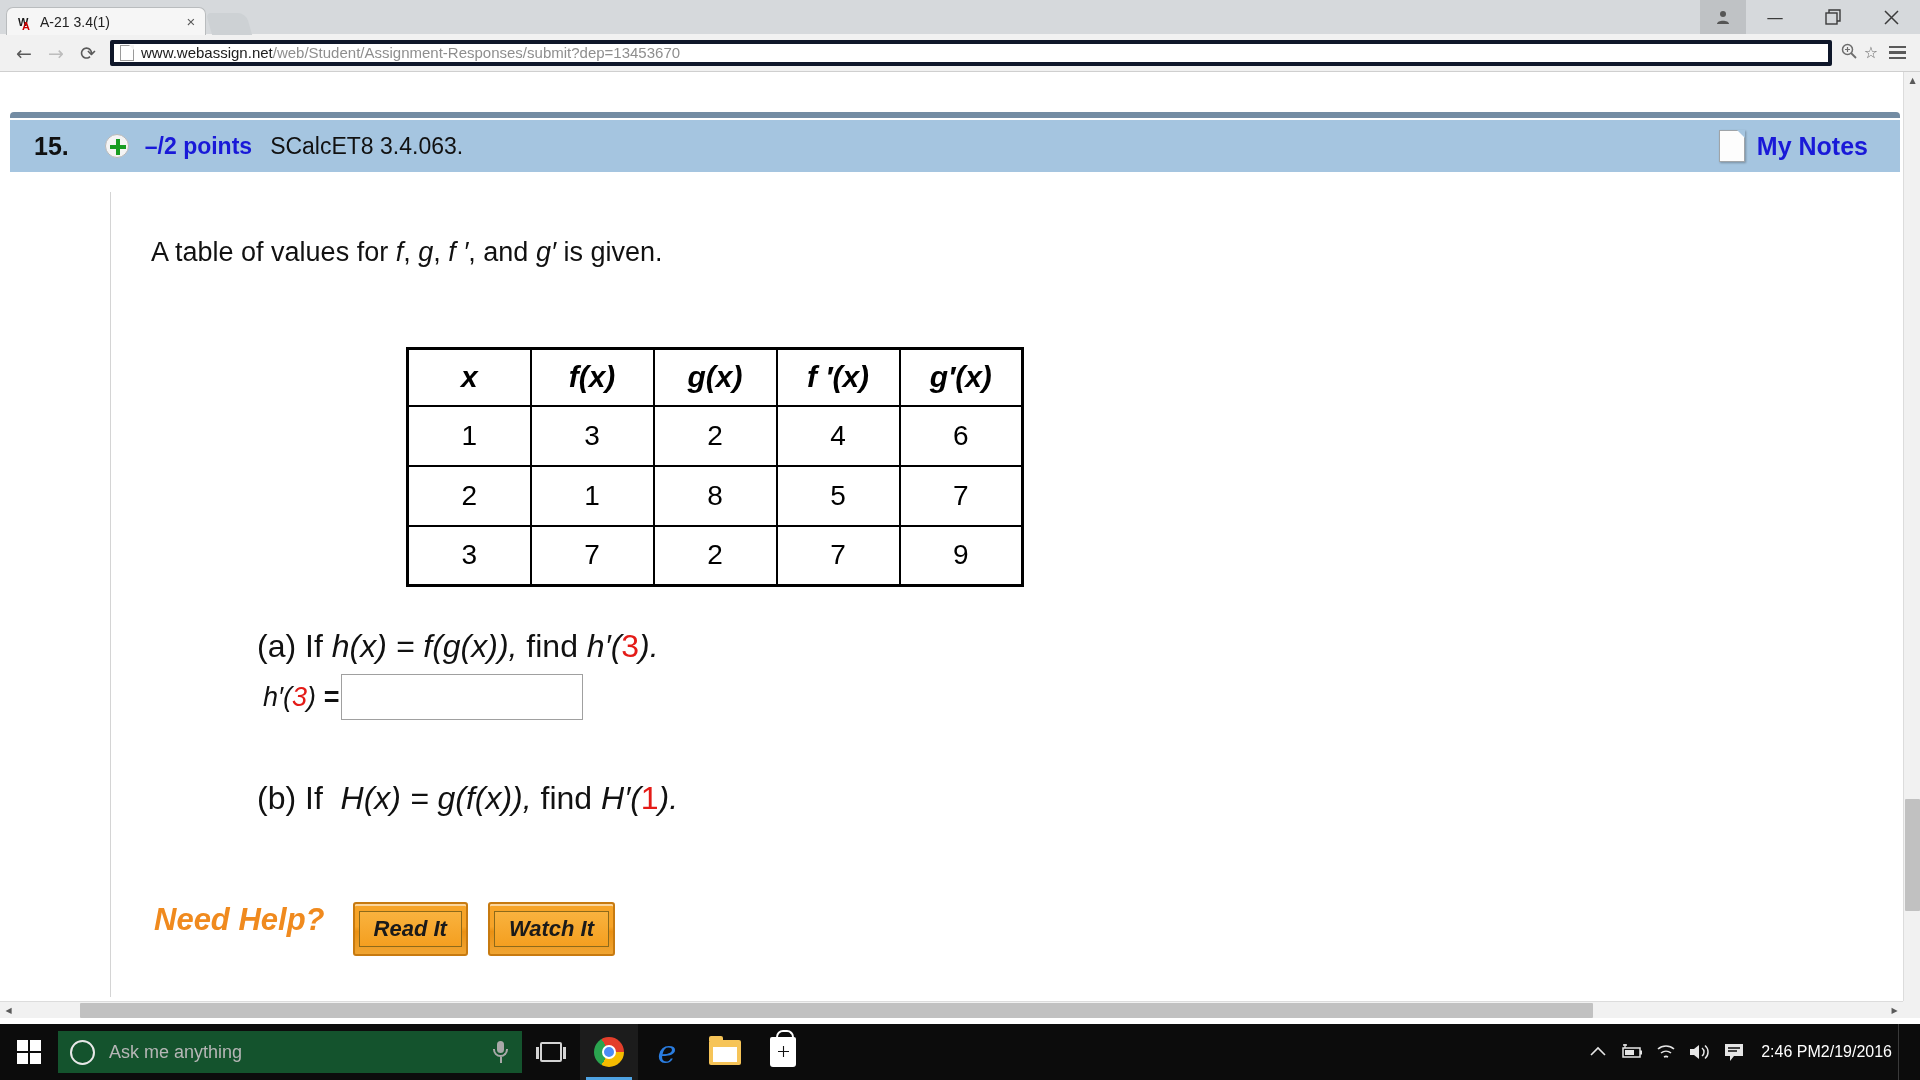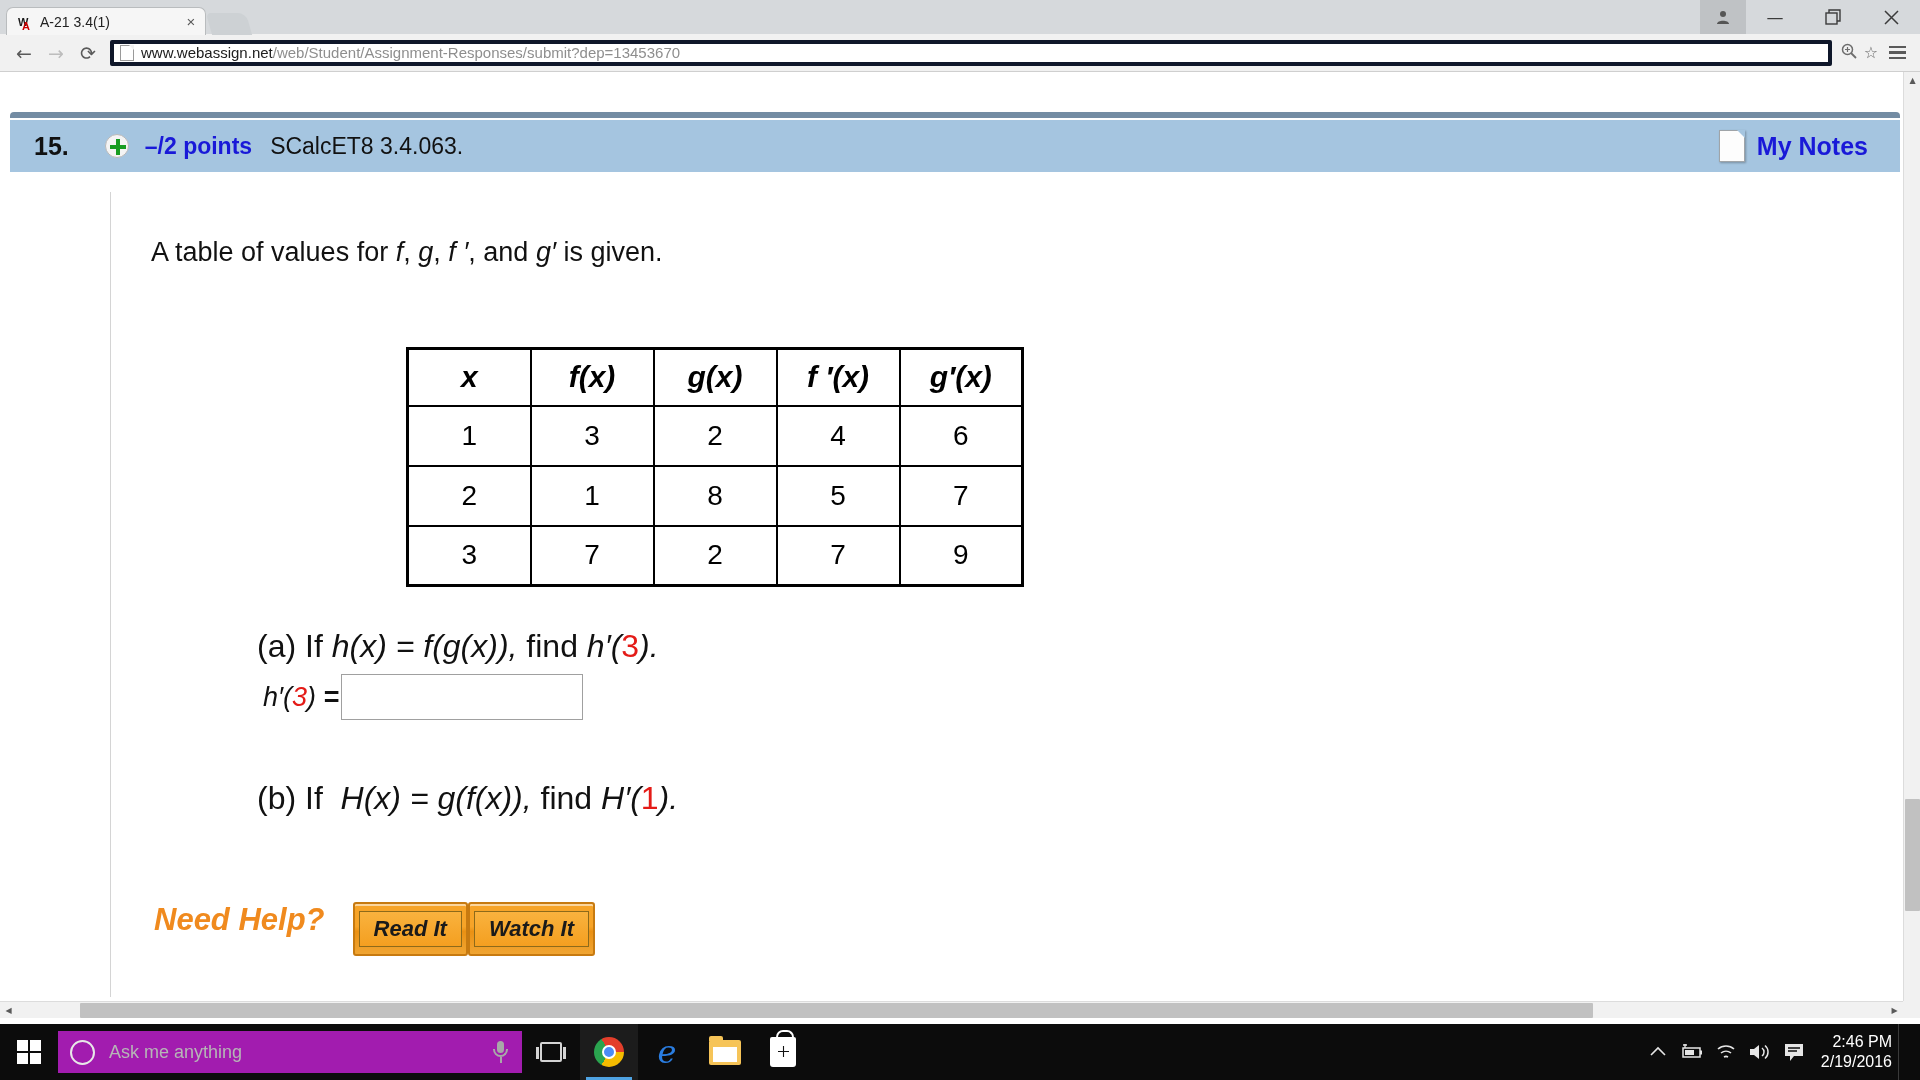--- a/index.html
+++ b/index.html
@@ -314,20 +314,21 @@
     color: #f08a1e;
     font-family: "Liberation Sans", sans-serif;
     margin-right: 28px;
   }
   .help-btn {
     height: 54px;
     background: linear-gradient(to bottom, #f7a428 0%, #f7a428 45%, #eb9113 55%, #f0a533 100%);
     border: 2px solid #c77a10;
     border-radius: 3px;
     display: flex; align-items: center; justify-content: center;
+    margin-right: 20px;
     padding: 0 4px;
     box-shadow: inset 0 2px 0 rgba(255,255,255,0.55);
   }
   .help-btn-inner {
     border: 1px solid #8d6a1a;
     height: 36px;
     width: 100%;
     display: flex; align-items: center; justify-content: center;
     padding: 0 14px;
     background: linear-gradient(to bottom, #f9b23e, #f49f20);
@@ -399,21 +400,21 @@
   .win-logo {
     width: 24px; height: 24px;
     display: grid;
     grid-template-columns: 11px 11px;
     grid-template-rows: 11px 11px;
     gap: 2px;
   }
   .win-logo span { background: #fff; display: block; }
   #cortana {
     width: 464px; height: 42px;
-    background: #a21caf;
+    background: #14532d;
     display: flex; align-items: center;
     padding: 0 12px;
   }
   .cortana-ring {
     width: 25px; height: 25px;
     border: 2.5px solid #e8e8e8;
     border-radius: 50%;
     flex: 0 0 25px;
   }
   #cortana-text {
@@ -519,21 +520,21 @@
     padding-right: 14px;
   }
   .tray-icon {
     width: 34px; height: 56px;
     display: flex; align-items: center; justify-content: center;
     color: #e6e6e6;
     font-family: "DejaVu Sans", sans-serif;
     font-size: 16px;
   }
   #clock {
-    display: flex; flex-direction: column;
+    display: flex; flex-direction: row;
     align-items: flex-end; justify-content: center;
     color: #fff;
     font-size: 16px;
     line-height: 1.25;
     margin-left: 10px;
     margin-right: 6px;
   }
   #show-desktop {
     width: 8px; height: 56px;
     border-left: 1px solid #3a3a3a;

